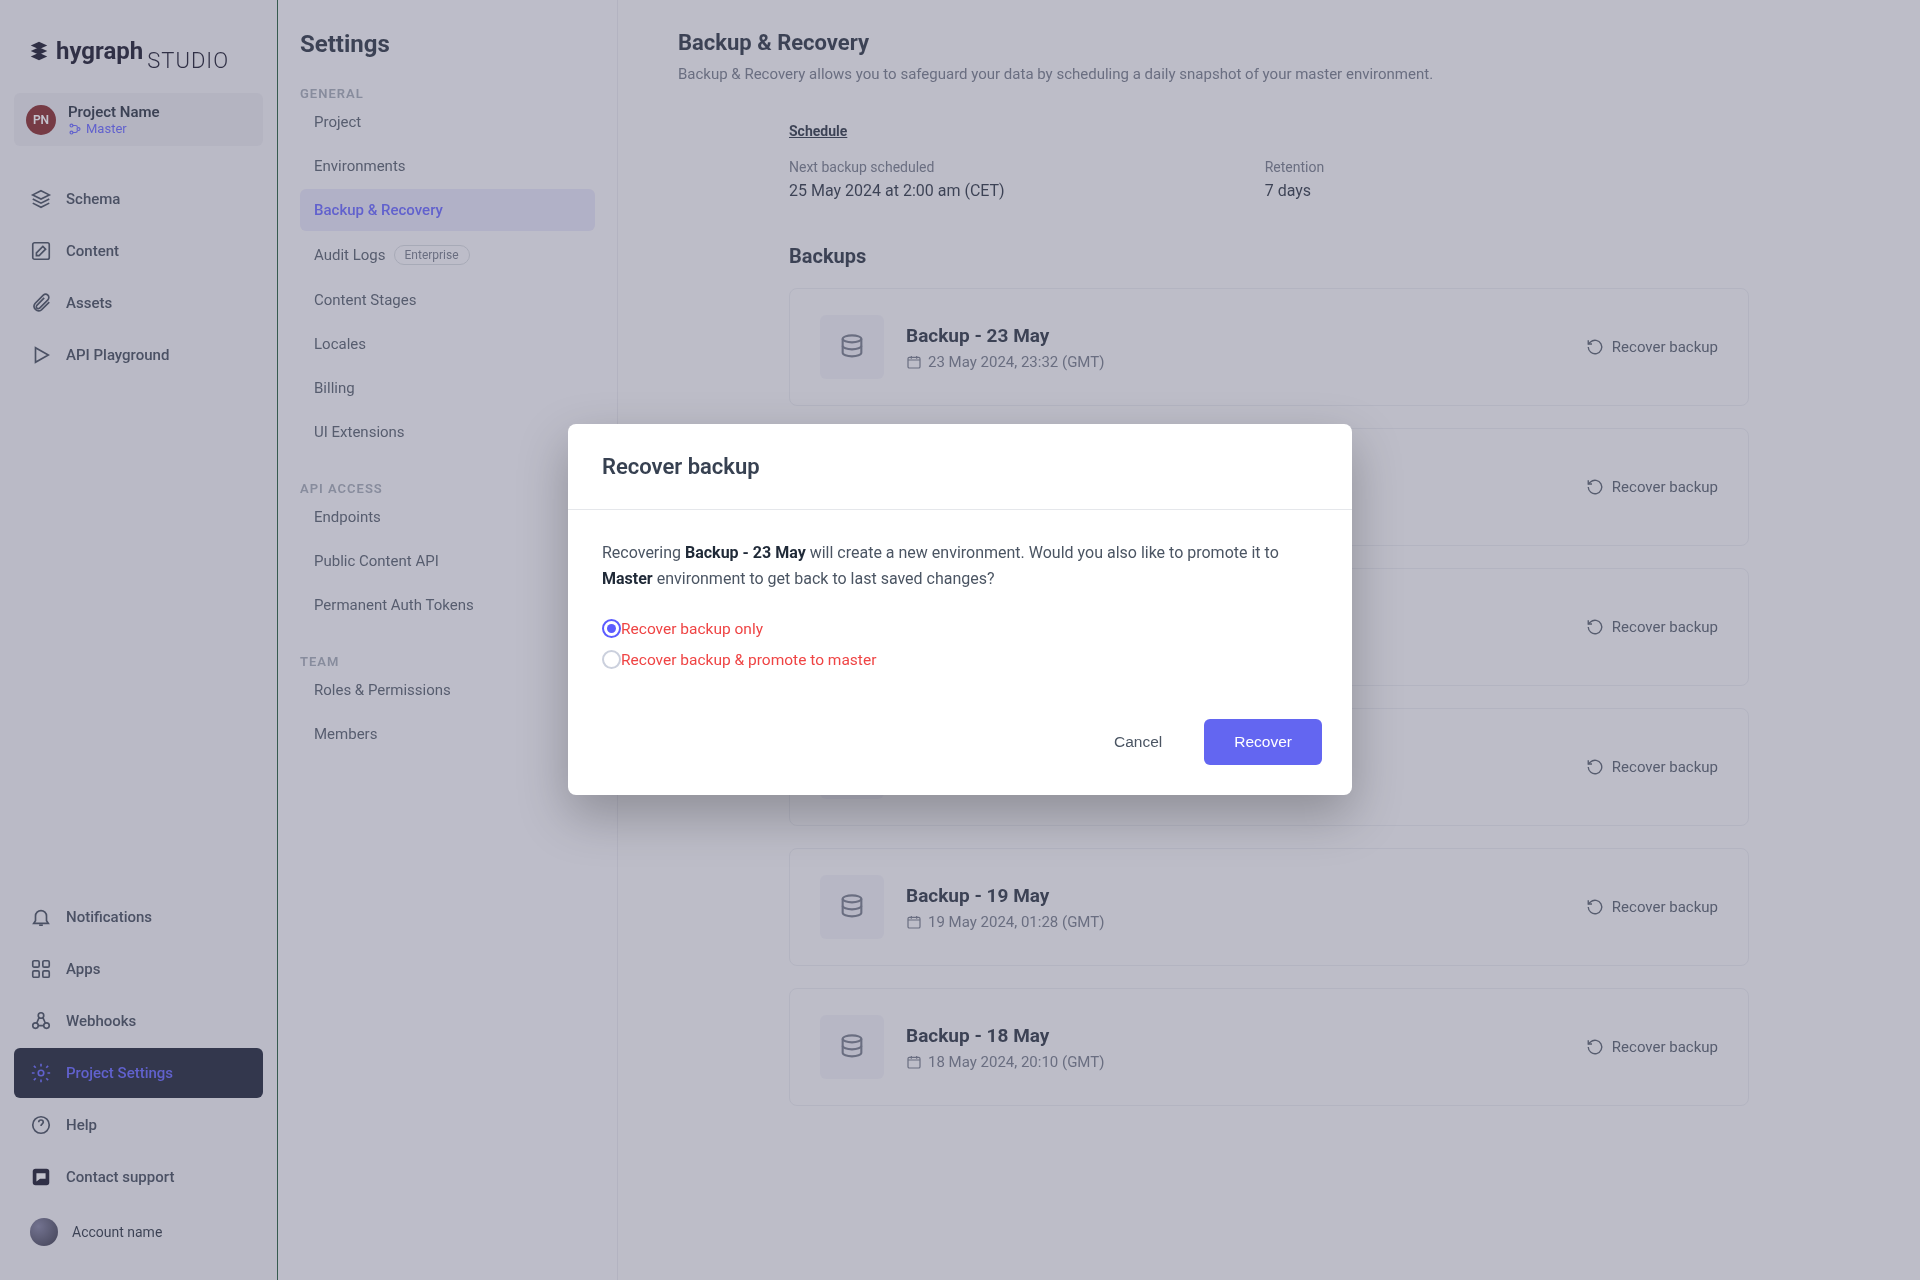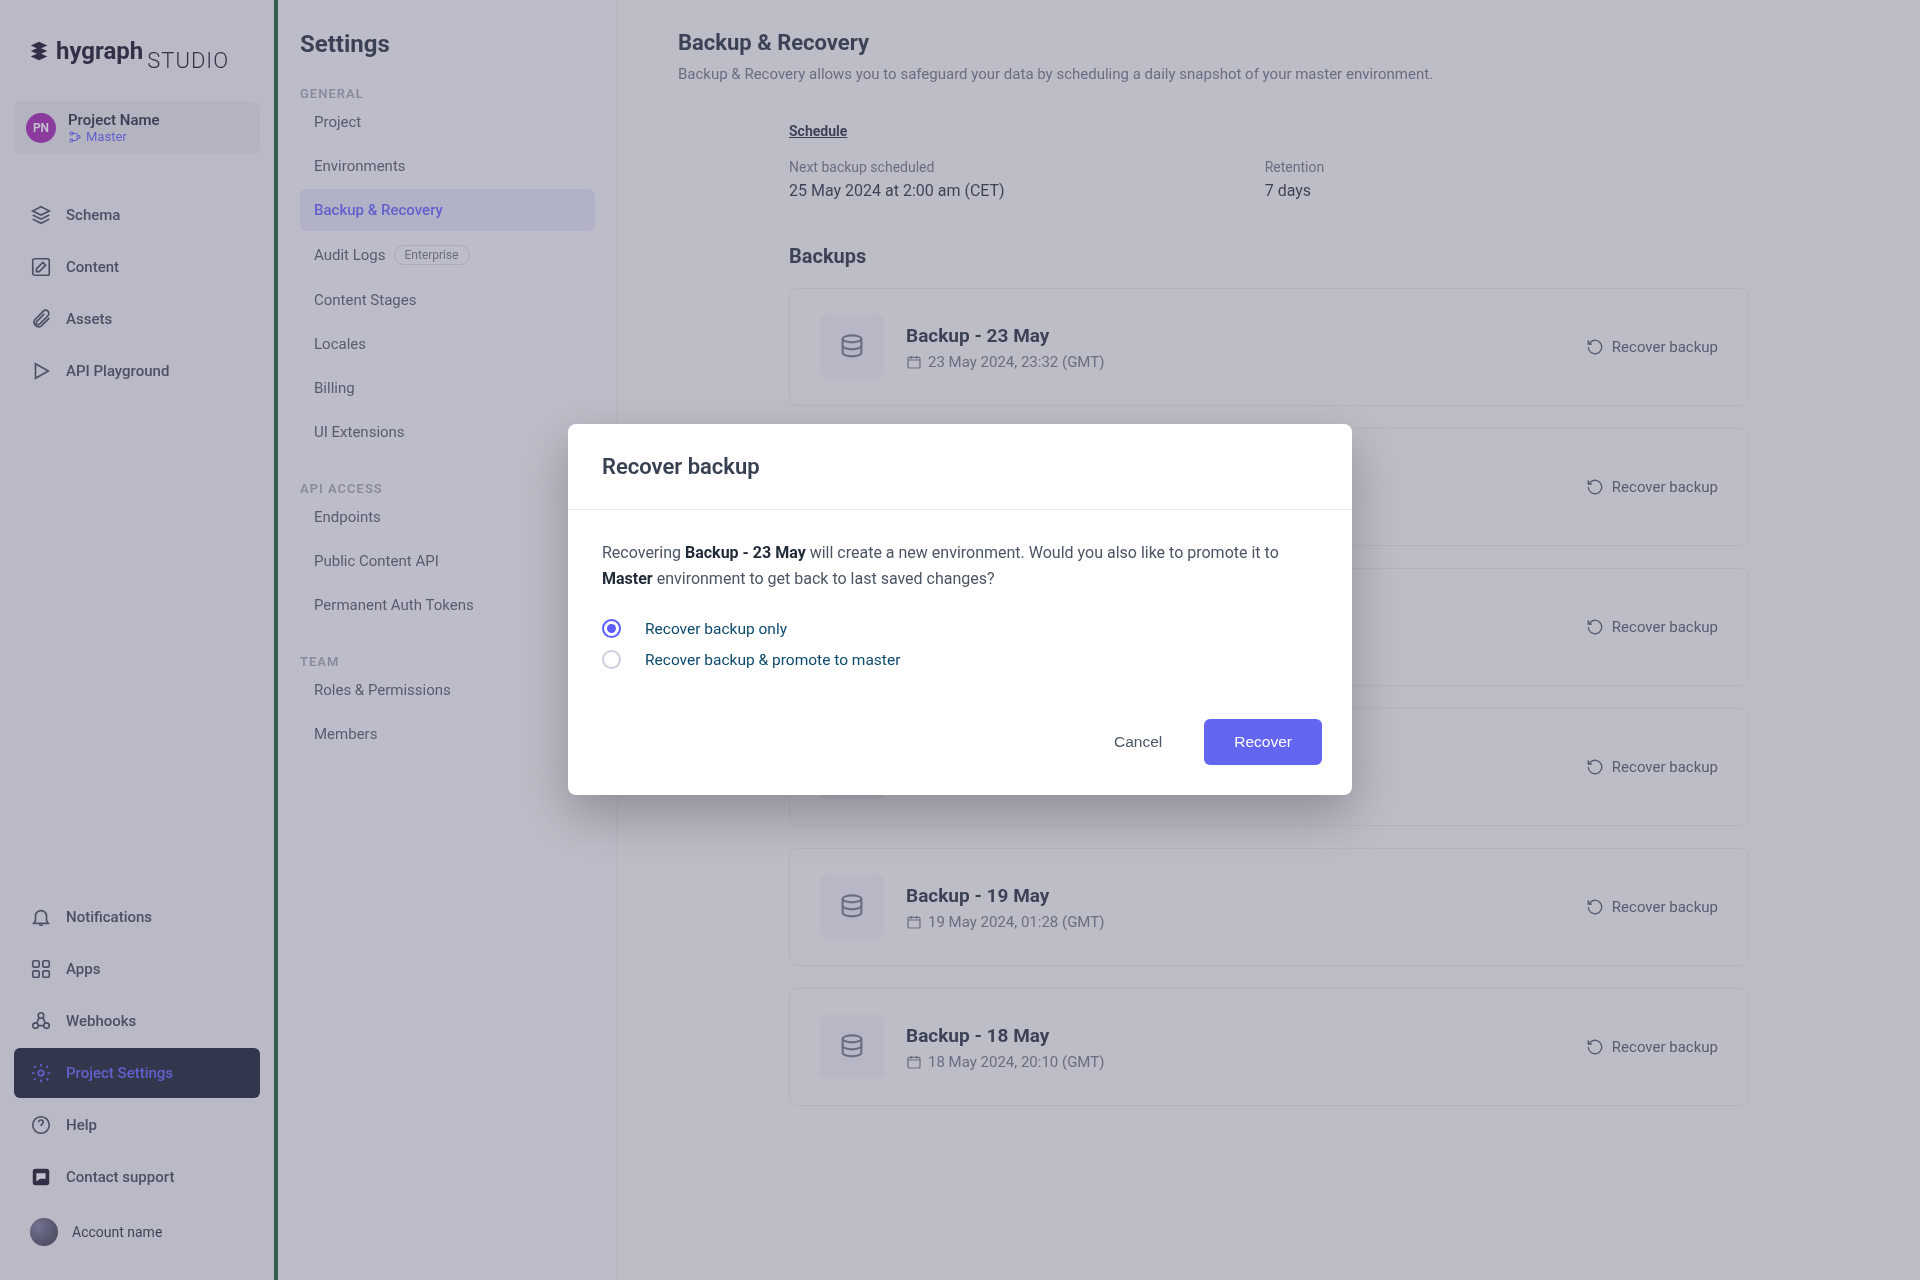--- a/index.html
+++ b/index.html
@@ -12,43 +12,42 @@
   height: 1280px;
   overflow: hidden;
   position: relative;
 }
 .layout { display: flex; height: 100%; }
 .sidebar-left {
   width: 278px;
   background: #f0f0f3;
   display: flex;
   flex-direction: column;
-  border-right: 4px solid #14532d;
-  gap: 8px;
+  border-right: 1px solid #14532d;
 }
 .logo-row {
   display: flex;
   align-items: center;
   gap: 6px;
   padding: 28px 28px 20px 28px;
 }
 .logo-mark { font-weight: 700; font-size: 24px; color: #0b0b1f; display: flex; align-items: center; gap: 4px; }
 .logo-studio { font-size: 22px; font-weight: 300; letter-spacing: 1px; margin-top: 20px; }
 .project-chip {
   margin: 0 14px 28px 14px;
   background: #e6e6ec;
   border-radius: 6px;
   padding: 10px 12px;
   display: flex;
   align-items: center;
   gap: 12px;
 }
 .project-avatar {
   width: 30px; height: 30px;
-  background: #a21caf;
+  background: #7f1d1d;
   color: #fff;
   font-size: 12px;
   font-weight: 600;
   display: flex; align-items: center; justify-content: center;
   border-radius: 15px;
 }
 .project-meta { display: flex; flex-direction: column; }
 .project-name { font-weight: 600; font-size: 15px; color: #1f2937; }
 .project-branch { font-size: 13px; color: #5c5cff; display: flex; align-items: center; gap: 4px; }
 .nav-list { padding: 0 14px; display: flex; flex-direction: column; gap: 2px; }
@@ -152,21 +151,21 @@
   width: 784px;
   background: #fff;
   border-radius: 8px;
   box-shadow: 0 20px 50px rgba(0,0,0,.25);
 }
 .modal-header { padding: 30px 34px; border-bottom: 1px solid #e5e7eb; }
 .modal-title { font-size: 22px; font-weight: 600; color: #374151; }
 .modal-body { padding: 30px 34px 20px 34px; }
 .modal-text { font-size: 16px; color: #4b5563; line-height: 1.6; margin-bottom: 22px; }
 .modal-text b { font-weight: 700; color: #1f2937; }
-.radio-row { display: flex; align-items: center; gap: 24px; padding: 6px 0; font-size: 15.5px; color: #0c4a6e; cursor: pointer; }
+.radio-row { display: flex; align-items: center; gap: 0; padding: 6px 0; font-size: 15.5px; color: #ef4444; cursor: pointer; }
 .radio {
   width: 19px; height: 19px; border-radius: 50%;
   border: 2px solid #5c5cff;
   display: inline-flex; align-items: center; justify-content: center;
 }
 .radio.unchecked { border-color: #cbd0dd; }
 .radio .dot { width: 9px; height: 9px; border-radius: 50%; background: #5c5cff; }
 .modal-footer { padding: 24px 30px 30px 30px; display: flex; justify-content: flex-end; gap: 24px; align-items: center; }
 .btn-cancel { background: none; border: none; font-size: 15.5px; color: #4b5563; cursor: pointer; padding: 12px 18px; text-align: right; }
 .btn-recover { background: #6366f1; color: #fff; border: none; font-size: 15.5px; font-weight: 500; padding: 14px 30px; border-radius: 6px; cursor: pointer; }

